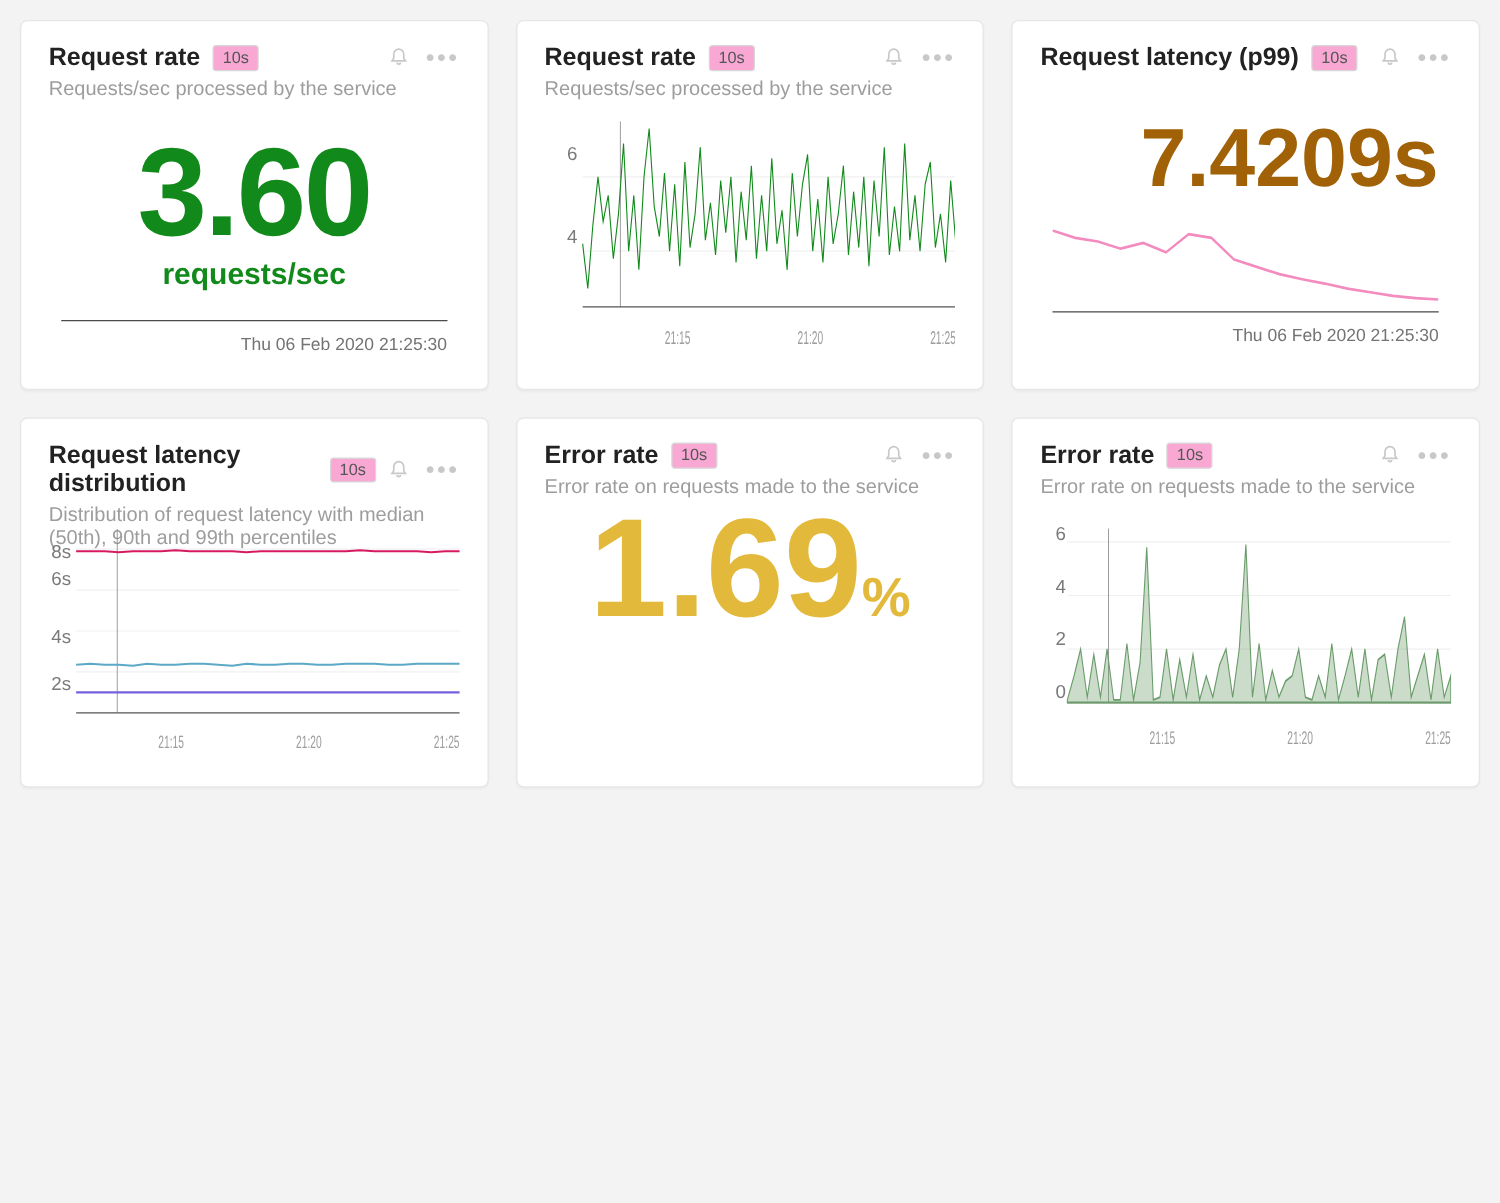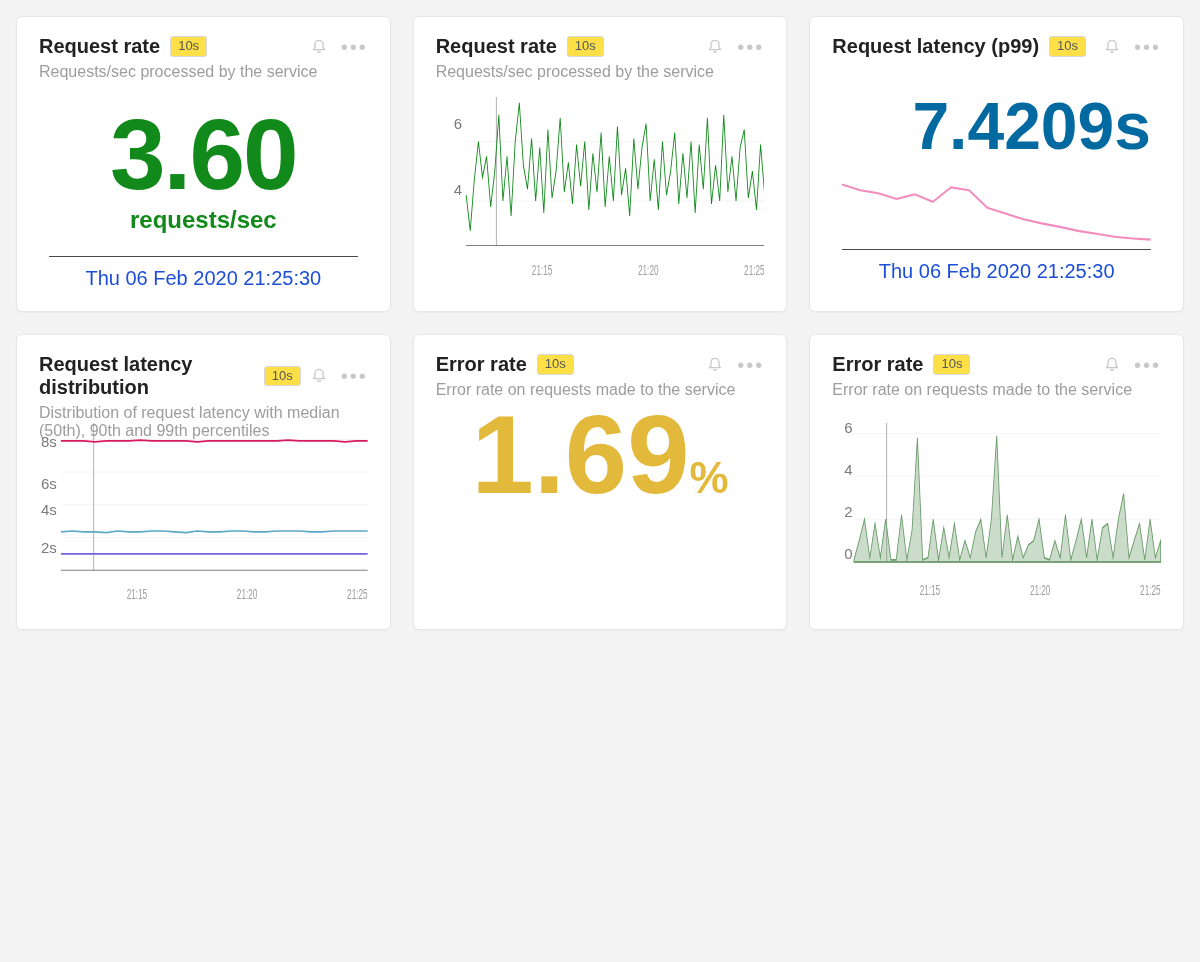--- a/index.html
+++ b/index.html
@@ -33,21 +33,21 @@
     font-size: 20px;
     font-weight: 600;
     color: #222;
   }
   .interval-badge {
     font-size: 13px;
     color: #555;
     border: 1px solid #d7d7d7;
     border-radius: 3px;
     padding: 1px 7px;
-    background: #fde047;
+    background: #f9a8d4;
     line-height: 1.3;
   }
   .panel-actions {
     margin-left: auto;
     display: flex;
     gap: 14px;
     align-items: center;
     color: #bfbfbf;
   }
   .bell-icon svg { width: 16px; height: 18px; }
@@ -69,26 +69,26 @@
     font-weight: 800;
     line-height: 1;
     letter-spacing: -2px;
   }
   .big-number-label {
     font-size: 24px;
     font-weight: 800;
     margin-top: 2px;
   }
   .green { color: #128a1b; }
-  .pink { color: #0369a1; }
+  .pink { color: #a16207; }
   .yellow { color: #e3b93b; }
   .timestamp {
-    text-align: center;
-    color: #1d4ed8;
-    font-size: 20px;
+    text-align: right;
+    color: #737373;
+    font-size: 14px;
     border-top: 1px solid #4a4a4a;
     padding-top: 10px;
     margin: 0 10px;
   }
   .timestamp.light-rule { border-top-color: #ccc; }
   .chart-area {
     position: absolute;
     left: 22px; right: 22px;
     top: 90px;
     bottom: 16px;
@@ -219,21 +219,21 @@
               <path d="M18 16v-5a6 6 0 10-12 0v5l-2 3h16l-2-3z"></path>
               <path d="M10 21a2 2 0 004 0"></path>
             </svg>
         </span>
         <span class="more-icon">•••</span>
       </div>
     </div>
     <div class="panel-subtitle">Distribution of request latency with median (50th), 90th and 99th percentiles</div>
     <div class="chart-area" style="top:88px;">
       <div class="y-tick" style="left:2px; top:10px;">8s</div>
-      <div class="y-tick" style="left:2px; top:52px;">6s</div>
+      <div class="y-tick" style="left:2px; top:32px;">6s</div>
       <div class="y-tick" style="left:2px; top:78px;">4s</div>
       <div class="y-tick" style="left:2px; top:116px;">2s</div>
       <svg id="svg-lat-dist" viewBox="0 0 600 200" preserveAspectRatio="none">
           <line x1="40" x2="600" y1="120.55555555555556" y2="120.55555555555556" stroke="#f0f0f0" stroke-width="1"></line>
           <line x1="40" x2="600" y1="86.11111111111111" y2="86.11111111111111" stroke="#f0f0f0" stroke-width="1"></line>
           <line x1="40" x2="600" y1="51.66666666666667" y2="51.66666666666667" stroke="#f0f0f0" stroke-width="1"></line>
           <line x1="40" x2="600" y1="17.22222222222223" y2="17.22222222222223" stroke="#f0f0f0" stroke-width="1"></line>
           <line x1="100" x2="100" y1="0" y2="155" stroke="#888" stroke-width="1.2"></line>
           <line x1="40" x2="600" y1="155" y2="155" stroke="#555" stroke-width="1"></line>
           <path d="M40.0 18.9 L60.7 18.9 L81.5 18.9 L102.2 19.8 L123.0 18.9 L143.7 18.9 L164.4 18.9 L185.2 18.1 L205.9 18.9 L226.7 18.9 L247.4 18.9 L268.1 18.9 L288.9 19.8 L309.6 18.9 L330.4 18.9 L351.1 18.9 L371.9 18.9 L392.6 18.9 L413.3 18.9 L434.1 18.9 L454.8 18.1 L475.6 18.9 L496.3 18.9 L517.0 18.9 L537.8 18.9 L558.5 19.8 L579.3 18.9 L600.0 18.9 " fill="none" stroke="#d71a60" stroke-width="1.8"></path>

